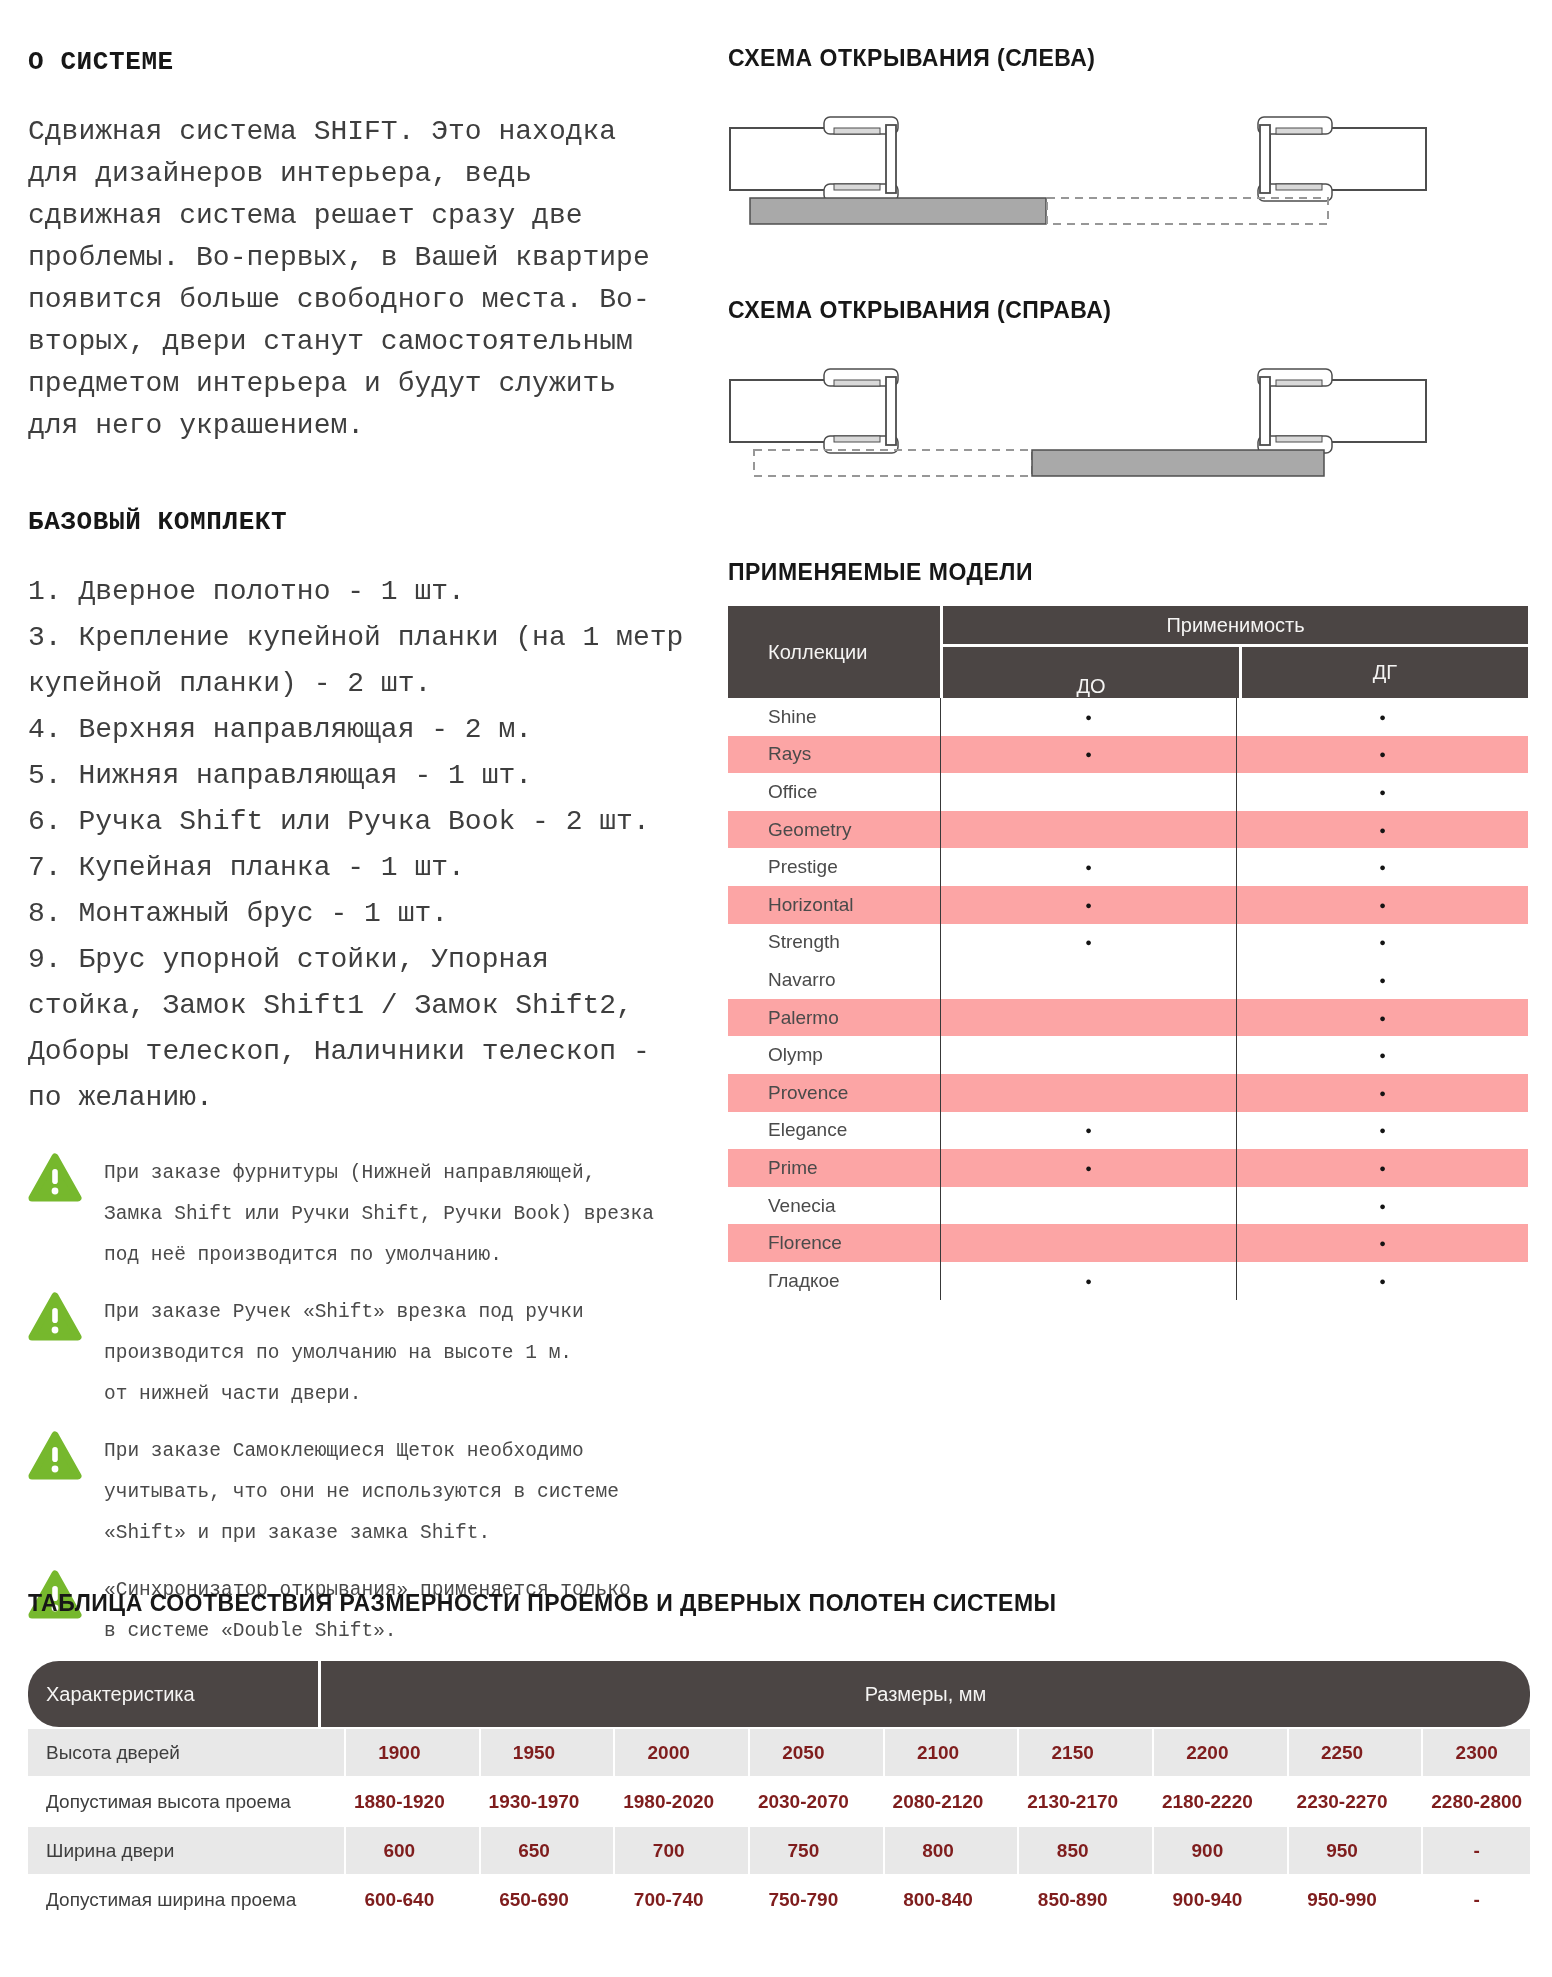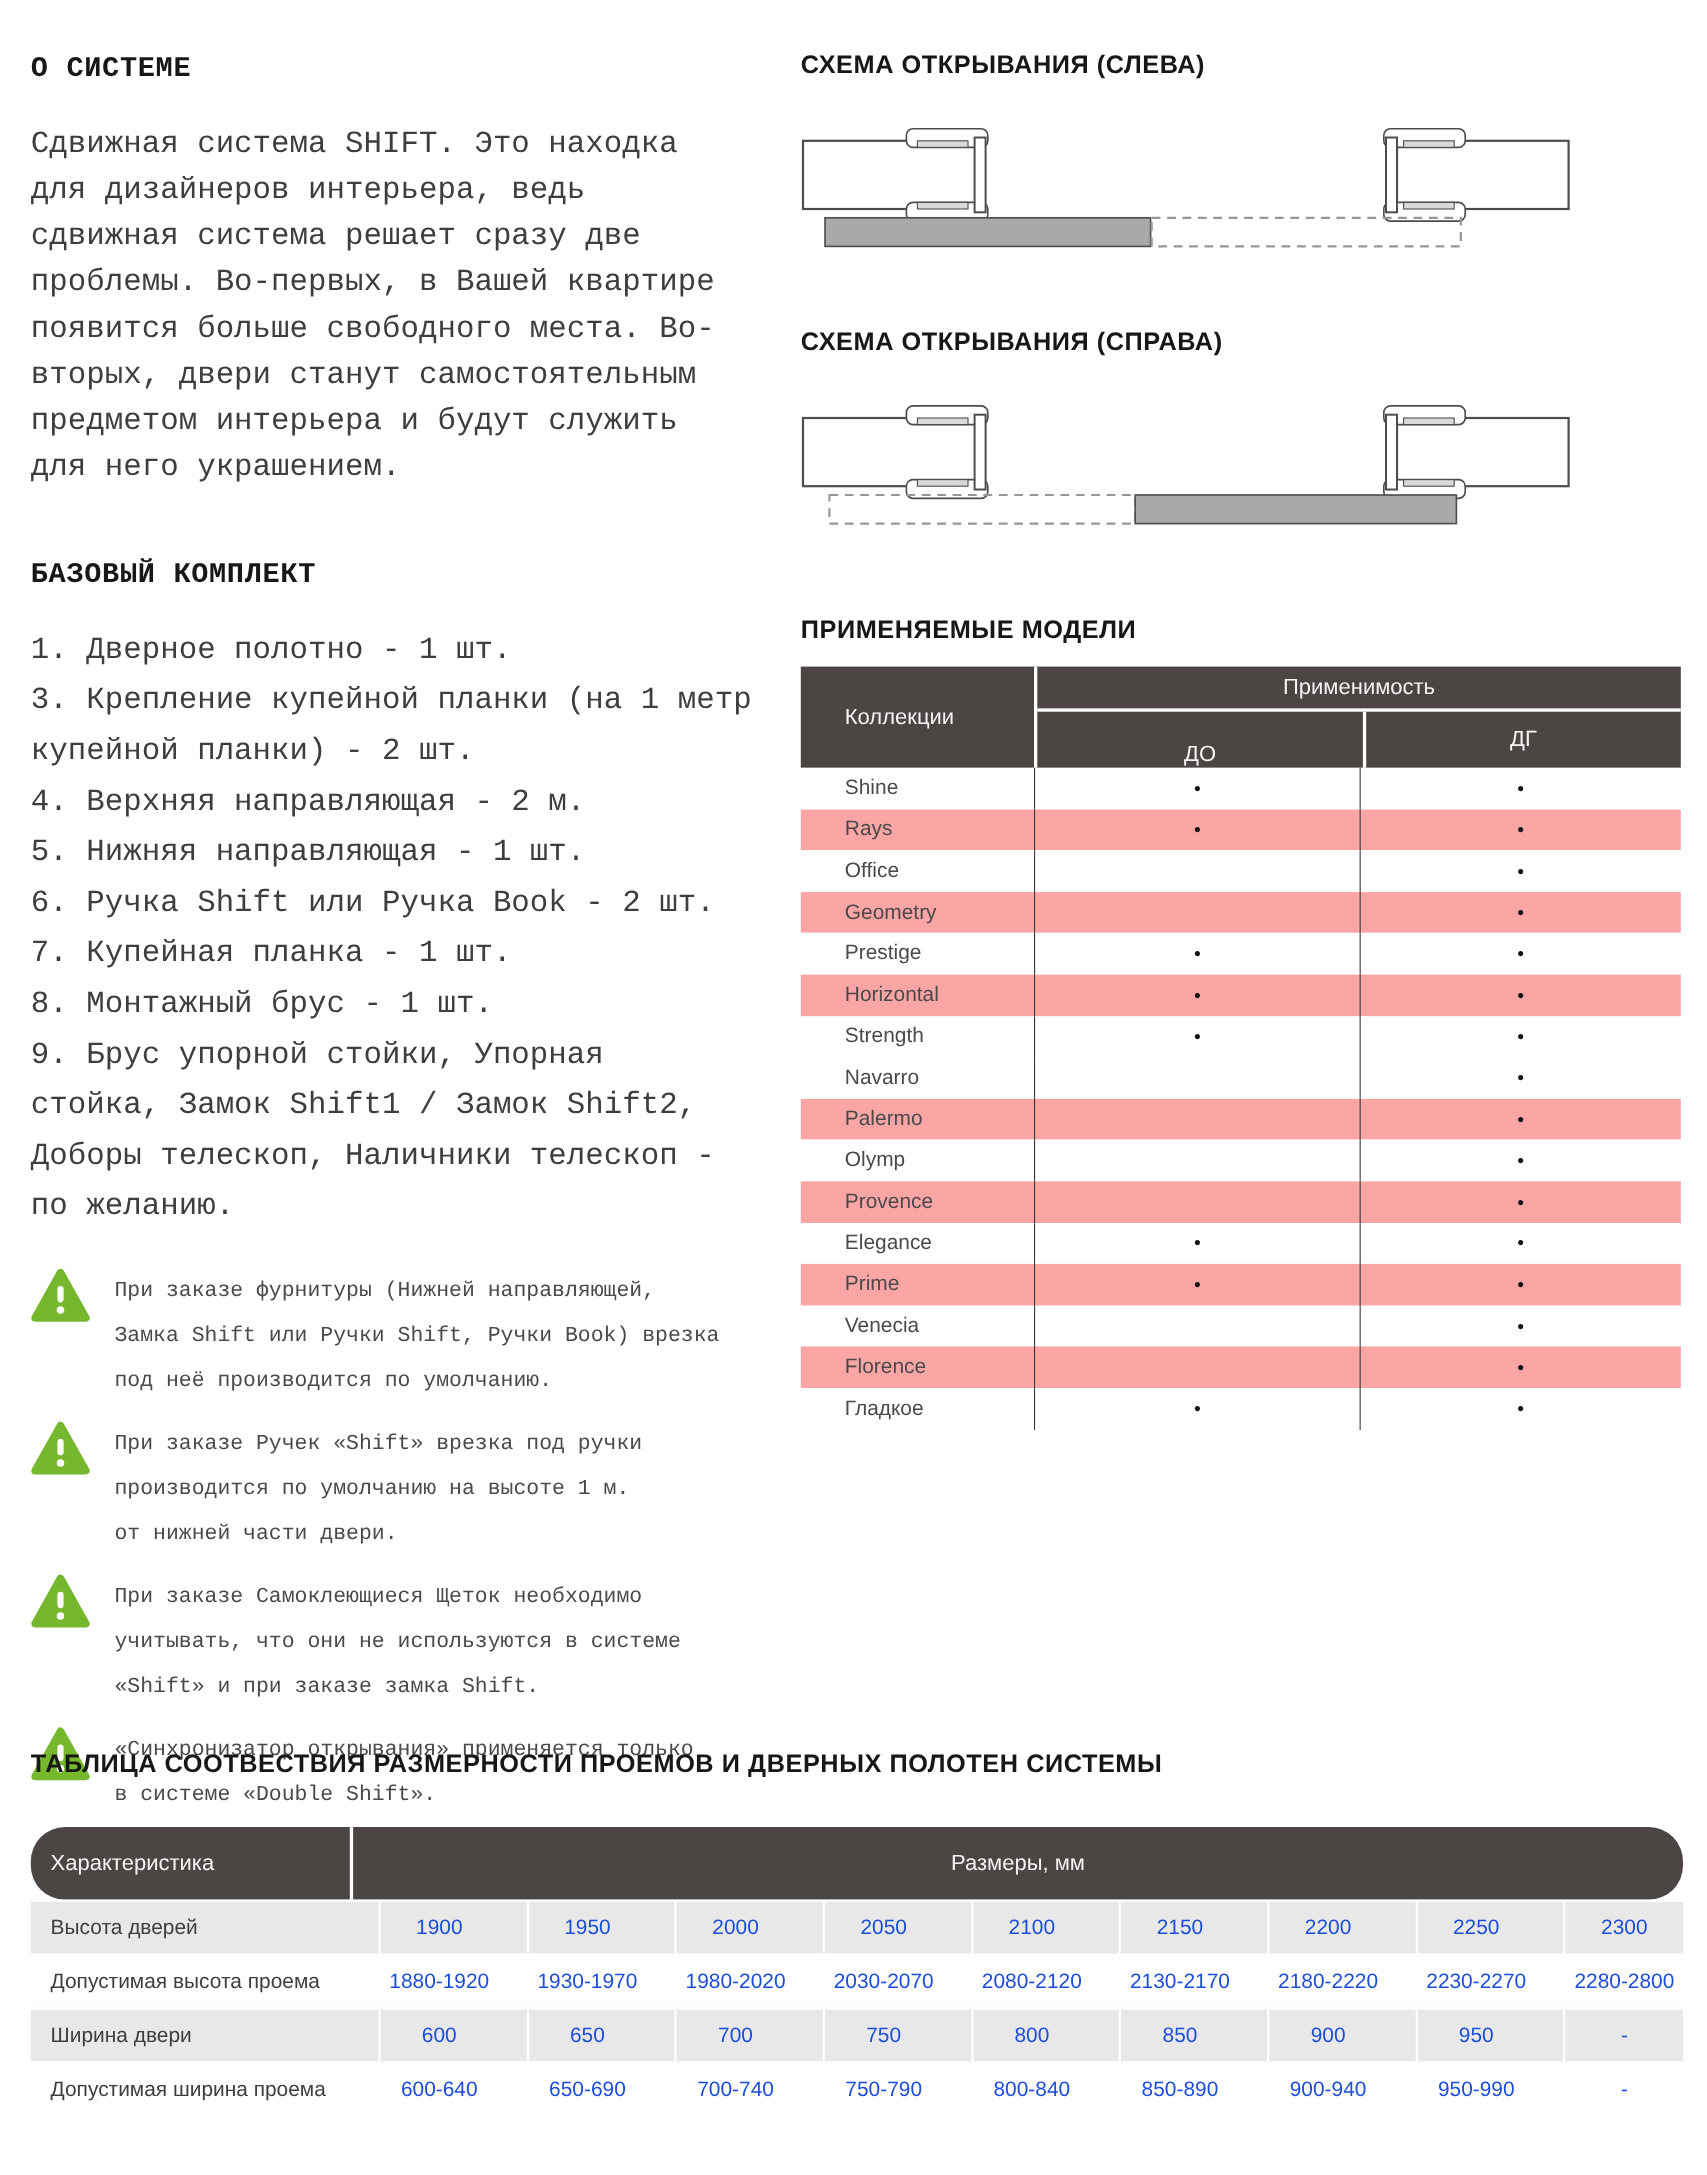--- a/index.html
+++ b/index.html
@@ -50,21 +50,21 @@
   .shead{display:flex;height:66px;background:#4b4544;color:#f5f4f3;border-radius:31px;}
   .sh-char{width:290px;display:flex;align-items:center;padding-left:18px;
            box-sizing:border-box;font-size:20px;font-weight:300;}
   .sh-sizes{flex:1;display:flex;align-items:center;justify-content:center;
             font-size:20px;font-weight:300;border-left:3px solid #fff;box-sizing:border-box;}
   .srow{display:flex;height:47px;border-top:2px solid #fff;box-sizing:content-box;}
   .srow.g{background:#e8e8e8;}
   .s-label{width:290px;display:flex;align-items:center;padding-left:18px;box-sizing:border-box;
            font-size:19px;font-weight:300;color:#3e3e3e;border-radius:22px;}
   .s-val{flex:1;display:flex;align-items:center;justify-content:center;font-size:19px;
-         font-weight:400;color:#1d4ed8;border-left:2px solid #fff;box-sizing:border-box;margin-left:26px;}
+         font-weight:700;color:#7f1d1d;border-left:2px solid #fff;box-sizing:border-box;margin-left:26px;}
 </style>
 </head>
 <body>
 
 <div class="page">
 
   <div class="left-col">
     <h1 class="sec-h">О СИСТЕМЕ</h1>
     <div class="para">Сдвижная система SHIFT.  Это  находка
 для дизайнеров интерьера, ведь

